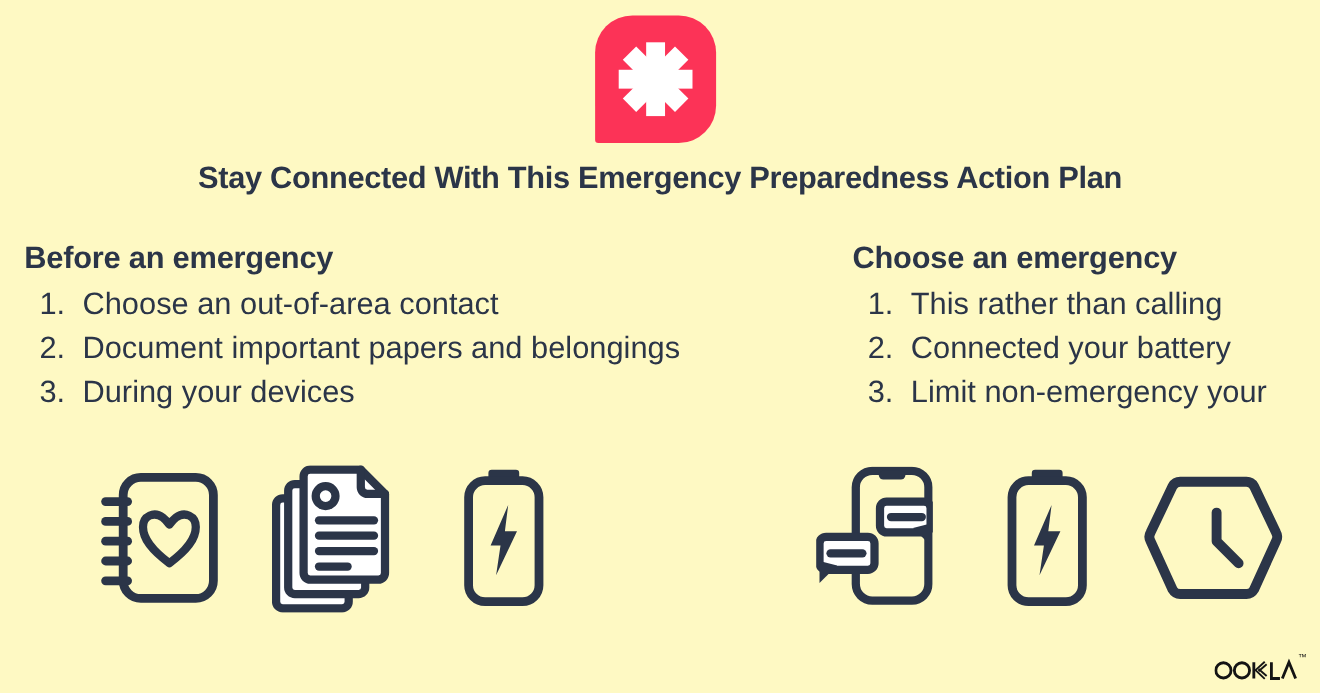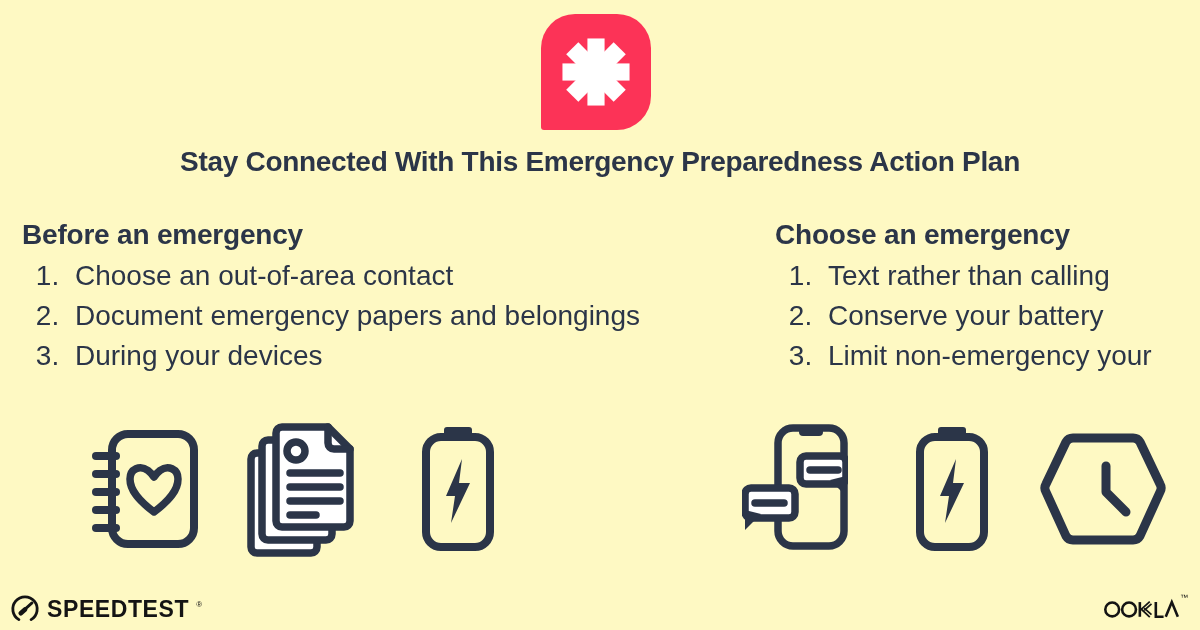--- a/index.html
+++ b/index.html
@@ -74,30 +74,30 @@
       </g>
     </svg>
   </div>
 
   <h1 class="main-title">Stay Connected With This Emergency Preparedness Action Plan</h1>
 
   <div class="column col-before">
     <h2>Before an emergency</h2>
     <ol>
       <li>Choose an out-of-area contact</li>
-      <li>Document emergency papers and belongings</li>
+      <li>Document important papers and belongings</li>
       <li>During your devices</li>
     </ol>
   </div>
 
   <div class="column col-during">
     <h2>Choose an emergency</h2>
     <ol>
-      <li>Text rather than calling</li>
-      <li>Conserve your battery</li>
+      <li>This rather than calling</li>
+      <li>Connected your battery</li>
       <li>Limit non-emergency your</li>
     </ol>
   </div>
 
   <div class="icon ic-notebook">
     <svg viewBox="0 0 112 122" fill="none" stroke="currentColor" stroke-width="8" stroke-linecap="round" stroke-linejoin="round" aria-hidden="true">
       <rect x="24" y="6" width="82" height="110" rx="16"></rect>
       <line x1="8" y1="28" x2="28" y2="28"></line>
       <line x1="8" y1="46" x2="28" y2="46"></line>
       <line x1="8" y1="64" x2="28" y2="64"></line>
@@ -154,29 +154,20 @@
     </svg>
   </div>
 
   <div class="icon ic-hexclock">
     <svg viewBox="0 0 126 114" fill="none" stroke="currentColor" stroke-width="9" stroke-linecap="round" stroke-linejoin="round" aria-hidden="true">
       <path d="M33 6 H93 a8 8 0 0 1 7 4 L120 52 a8 8 0 0 1 0 8 L100 104 a8 8 0 0 1 -7 4 H33 a8 8 0 0 1 -7 -4 L6 60 a8 8 0 0 1 0 -8 L26 10 a8 8 0 0 1 7 -4 Z"></path>
       <polyline points="66,34 66,60 86,80"></polyline>
     </svg>
   </div>
 
-  <div class="footer-speedtest">
-    <svg class="st-gauge" viewBox="0 0 32 32" fill="none" stroke="currentColor" stroke-linecap="round" aria-hidden="true">
-      <path d="M9.5 27.3 A13 13 0 1 1 22.5 27.3" stroke-width="3"></path>
-      <line x1="11.5" y1="20.5" x2="16" y2="16.5" stroke-width="5"></line>
-      <line x1="14" y1="18" x2="23.5" y2="9.5" stroke-width="3"></line>
-    </svg>
-    <span class="st-word">SPEEDTEST</span>
-    <sup class="tm-mark">®</sup>
-  </div>
 
   <div class="footer-ookla" aria-label="OOKLA">
     <svg class="ookla-svg" viewBox="0 0 88 26" fill="none" stroke="currentColor" aria-hidden="true">
       <circle cx="9.5" cy="13.5" r="8" stroke-width="3"></circle>
       <circle cx="29" cy="13.5" r="8" stroke-width="3"></circle>
       <line x1="41.5" y1="5" x2="41.5" y2="22" stroke-width="3"></line>
       <line x1="43" y1="13.5" x2="53" y2="4.5" stroke-width="2"></line>
       <line x1="46.5" y1="14.5" x2="55" y2="7" stroke-width="2"></line>
       <line x1="43" y1="13" x2="53" y2="22.5" stroke-width="2"></line>
       <line x1="46.5" y1="12" x2="55" y2="19.5" stroke-width="2"></line>

